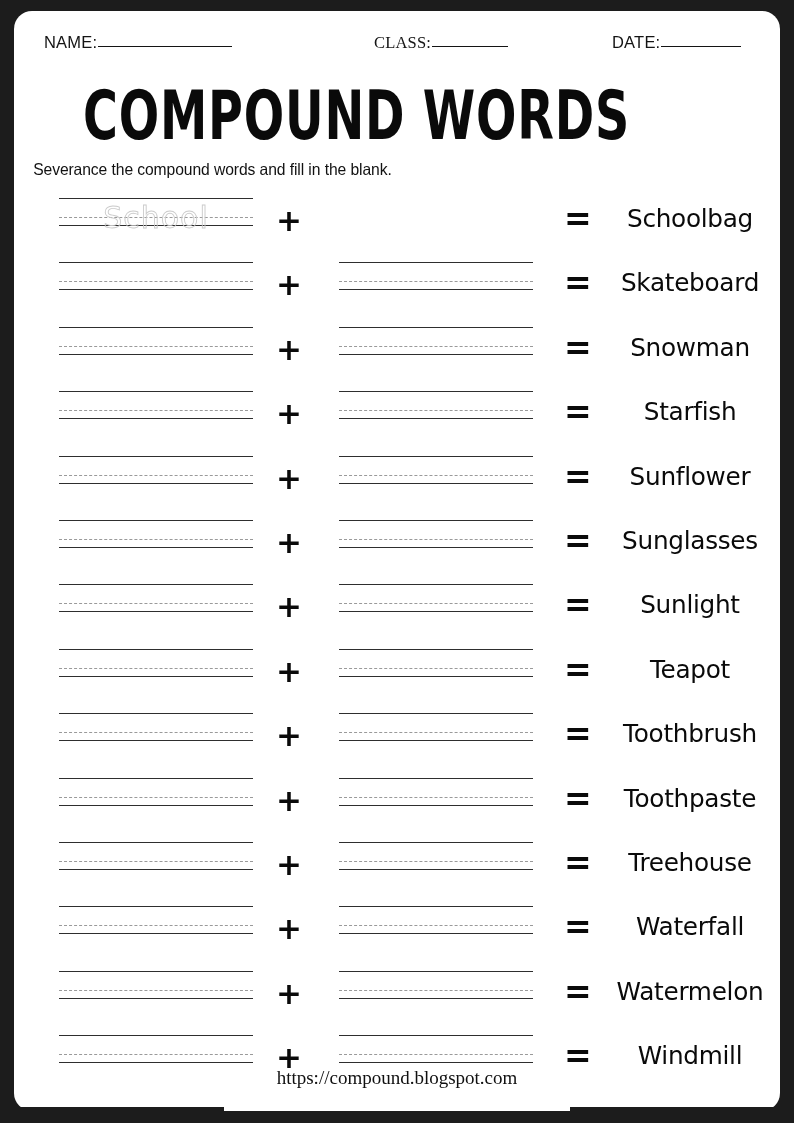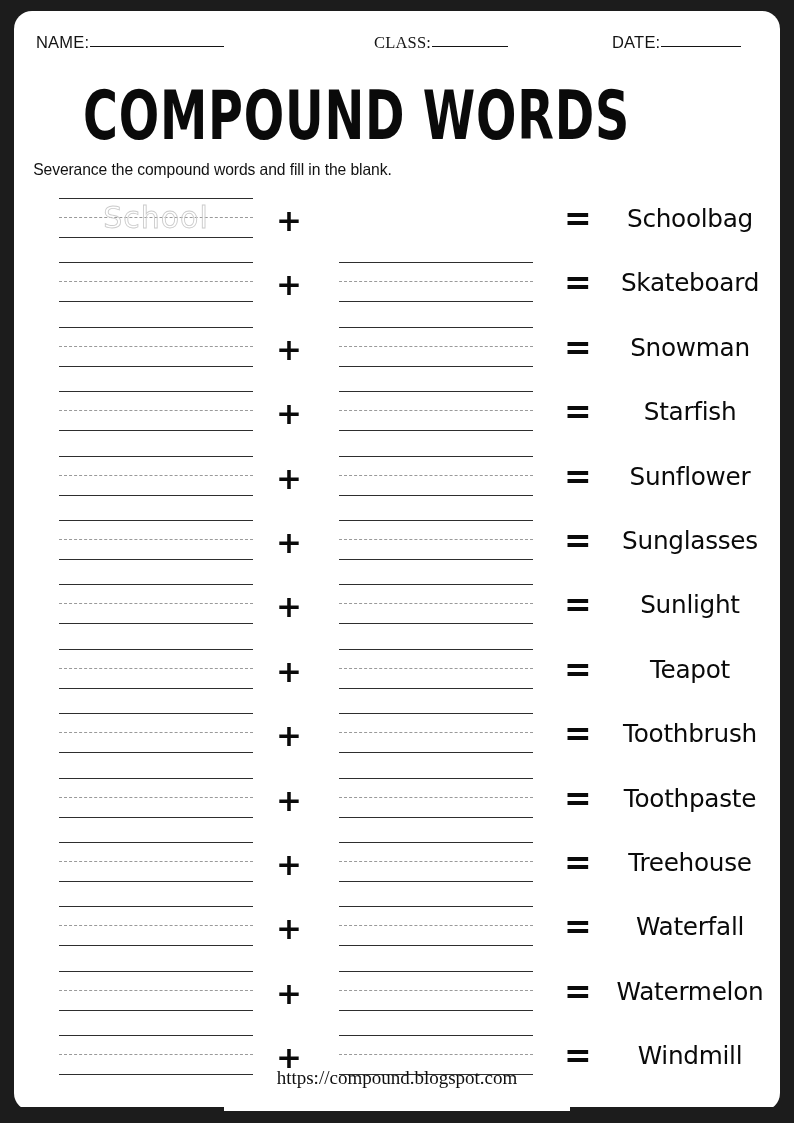--- a/index.html
+++ b/index.html
@@ -59,21 +59,21 @@
   }
   .meta-field .lbl { font-size: 16.5px; }
   .meta-rule {
     display: inline-block;
     border-bottom: 1.6px solid #141414;
     height: 1px;
     margin-left: 1px;
     position: relative;
     top: -1px;
   }
-  #meta-name  { left: 22px;  }
+  #meta-name  { left: 30px;  }
   #meta-name  .meta-rule { width: 134px; }
   #meta-class { left: 360px; font-family: Liberation Serif, serif; }
   #meta-class .meta-rule { width: 76px; }
   #meta-date  { left: 598px; }
   #meta-date  .meta-rule { width: 80px; }
 
   
   #title-block {
     position: absolute;
     left: 0; right: 0;
@@ -107,21 +107,21 @@
   }
   .row {
     position: relative;
     height: 64.4px;
   }
 
   
   .blank {
     position: absolute;
     top: 4px;
-    height: 40px;
+    height: 28px;
   }
   .blank.first  { left: 45px;  width: 194px; }
   .blank.second { left: 325px; width: 194px; }
 
   .blank .ln {
     position: absolute;
     left: 0; right: 0;
     height: 0;
   }
   .blank .ln.top    { top: 0;    border-top: 1.5px solid #2e2e2e; }

